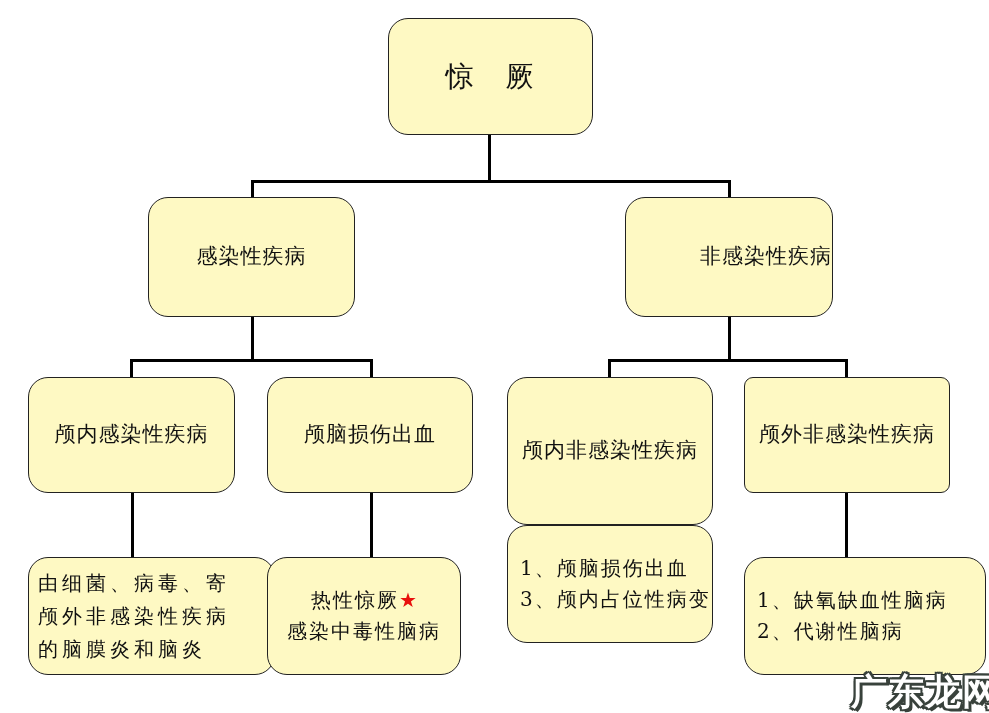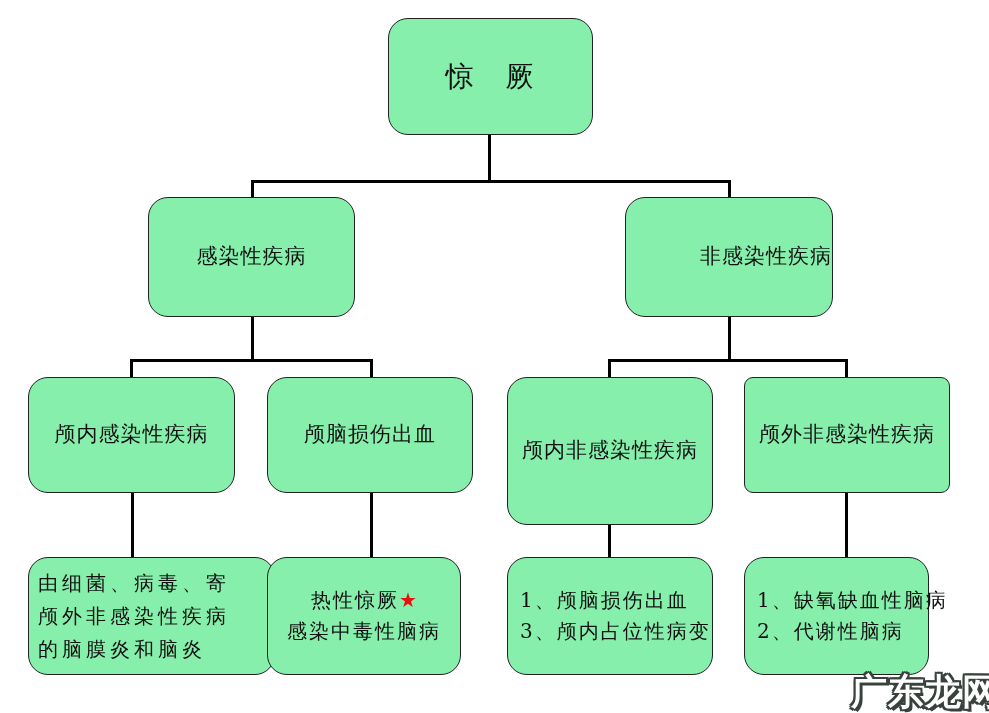--- a/index.html
+++ b/index.html
@@ -11,21 +11,21 @@
     position: relative;
     width: 989px;
     height: 713px;
     background: #ffffff;
     overflow: hidden;
     font-family: "DejaVu Serif", "Liberation Serif", serif;
     color: #111111;
   }
   .node {
     position: absolute;
-    background: #86efac;
+    background: #fef9c3;
     border: 1.6px solid #222222;
     border-radius: 20px;
     box-sizing: border-box;
     display: flex;
     flex-direction: column;
     align-items: center;
     justify-content: center;
     text-align: center;
     line-height: 1.5;
   }
@@ -128,25 +128,25 @@
     <span class="leaf-line">由细菌、病毒、寄</span>
     <span class="leaf-line">颅外非感染性疾病</span>
     <span class="leaf-line">的脑膜炎和脑炎</span>
   </div>
 
   <div class="node" style="left:267px; top:557px; width:194px; height:118px;">
     <span class="leaf-line tight"><span>热性惊厥</span><span class="star">★</span></span>
     <span class="leaf-line tight">感染中毒性脑病</span>
   </div>
 
-  <div class="node align-left" style="left:507px; top:557px; width:206px; height:118px; padding:14px 12px;">
+  <div class="node align-left" style="left:507px; top:525px; width:206px; height:118px; padding:14px 12px;">
     <span class="leaf-line tight">1、颅脑损伤出血</span>
     <span class="leaf-line tight">3、颅内占位性病变</span>
   </div>
 
-  <div class="node align-left" style="left:744px; top:557px; width:185px; height:118px; padding:6px 12px;">
+  <div class="node align-left" style="left:744px; top:557px; width:242px; height:118px; padding:6px 12px;">
     <span class="leaf-line tight">1、缺氧缺血性脑病</span>
     <span class="leaf-line tight">2、代谢性脑病</span>
   </div>
 
   <div id="watermark">广东龙网</div>
 
 </div>
 
 </body></html>

